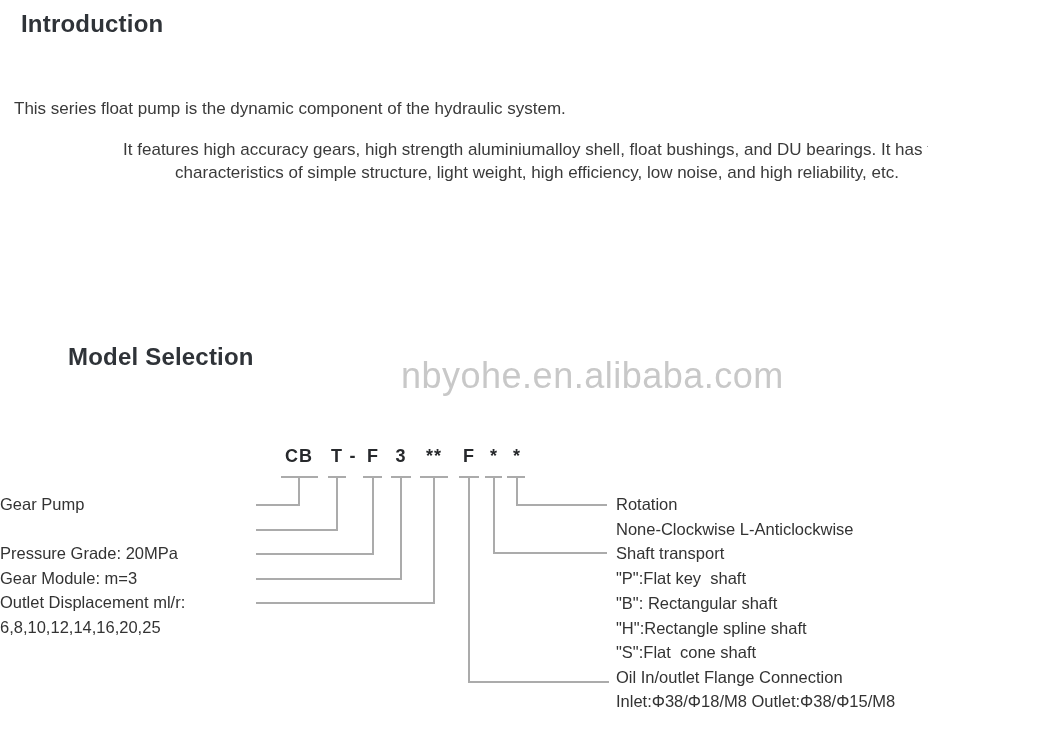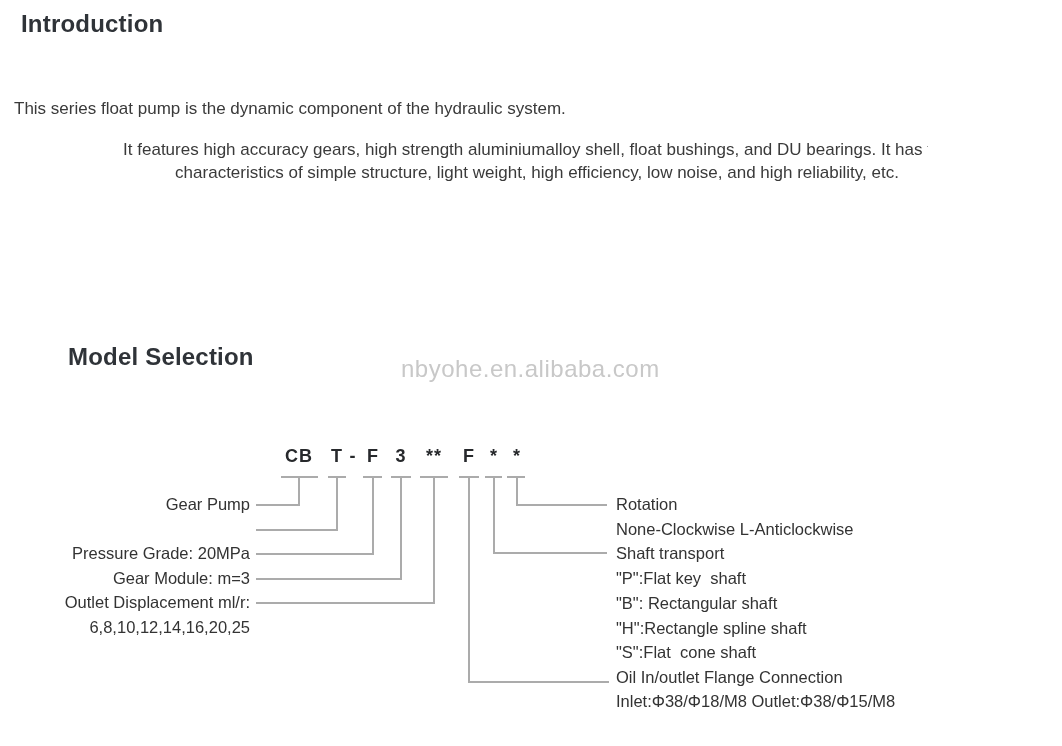--- a/index.html
+++ b/index.html
@@ -31,21 +31,21 @@
     color: #3a3a3a;
     white-space: pre-line;
   }
   .para-1 { top: 97px; }
   .para-2 { top: 138px; text-align: center; }
   .para-3 { top: 202px; }
   .watermark {
     position: absolute;
     left: 401px;
     top: 355px;
-    font-size: 24px;
+    font-size: 36px;
     color: #c8c8c8;
     letter-spacing: 0.5px;
   }
   
   .code-token {
     position: absolute;
     top: 446px;
     transform: translateX(-50%);
     font-size: 18px;
     font-weight: bold;
@@ -56,21 +56,21 @@
   .ln { position: absolute; background: #ababab; }
   .ln-h { height: 2px; }
   .ln-v { width: 2px; }
   .dlabel {
     position: absolute;
     font-size: 16.5px;
     line-height: 21px;
     color: #333333;
     white-space: pre;
   }
-  .dlabel-left { left: 0; width: 250px; text-align: right; }
+  .dlabel-left { left: 0; width: 250px; text-align: left; }
   .dlabel-right { left: 616px; text-align: left; }
 </style>
 </head>
 <body>
 
 <div class="page">
 
   <h2 class="section-heading heading-intro">Introduction</h2>
 
   <div class="para para-1">This series float pump is the dynamic component of the hydraulic system.</div>

